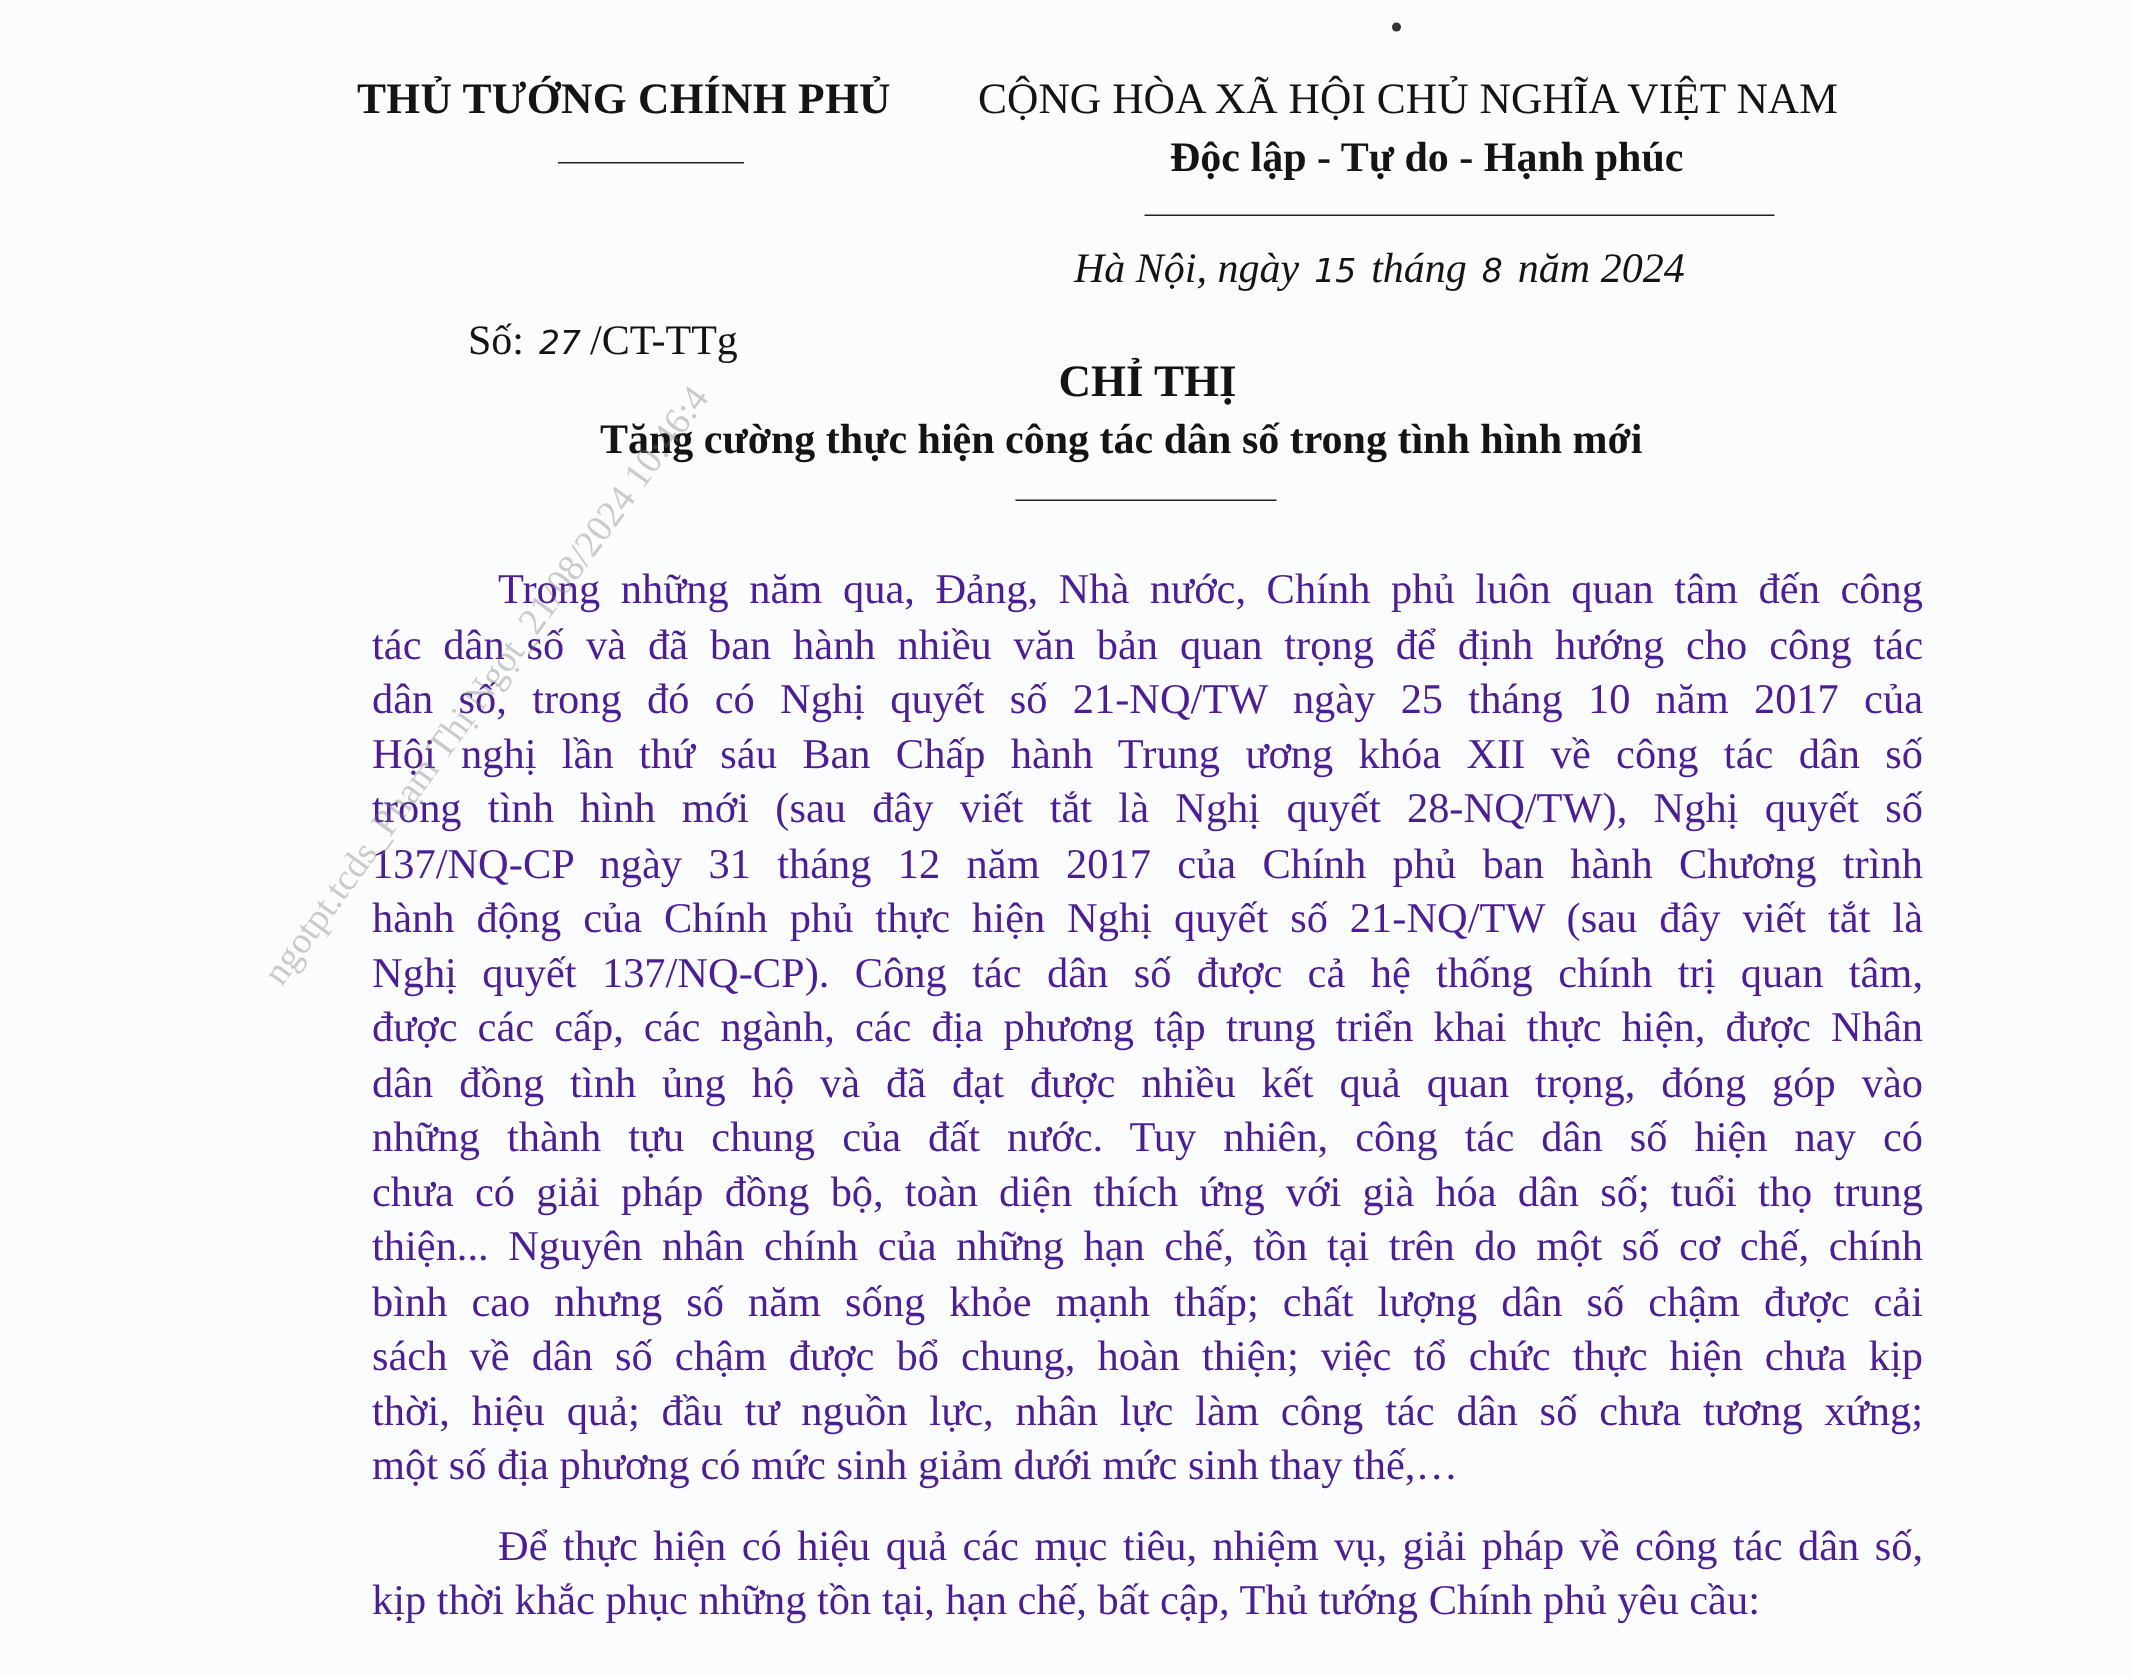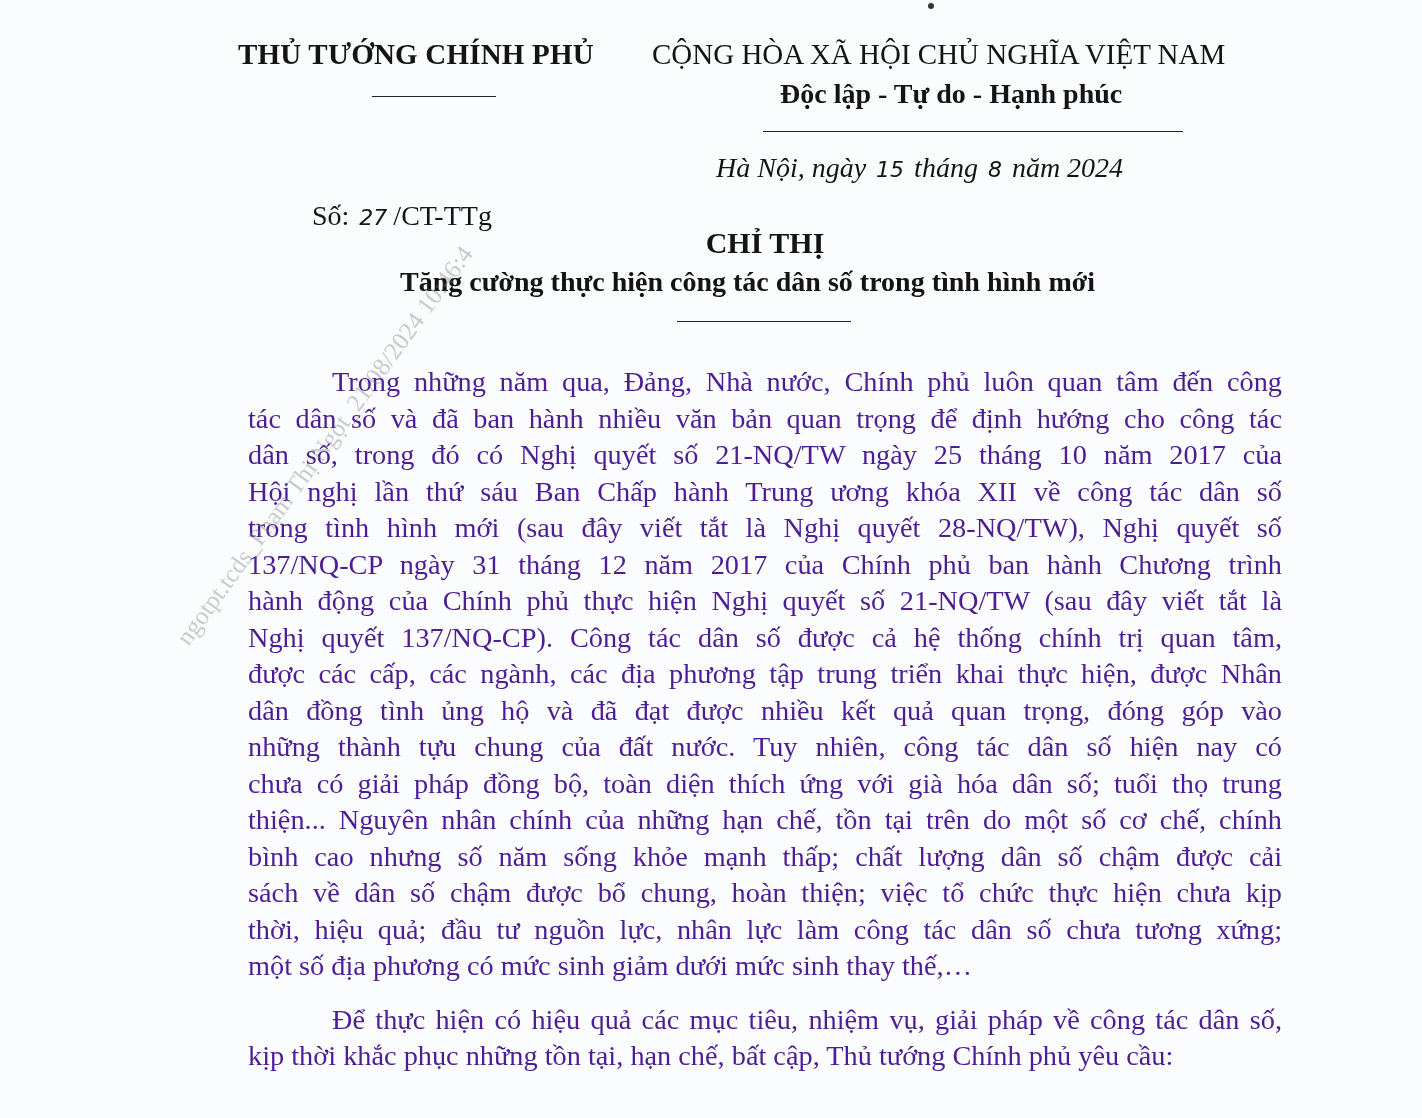--- a/index.html
+++ b/index.html
@@ -2,21 +2,21 @@
 <html><head>
 <meta charset="utf-8">
 <style>
   html, body { margin:0; padding:0; }
   body {
     width:1422px; height:1118px; overflow:hidden; position:relative;
     background:#fbfcfe;
     font-family:"Liberation Serif", "DejaVu Serif", serif;
     color:#141414;
   }
-  .page { position:absolute; left:0; top:0; width:1422px; height:1013px; }
+  .page { position:absolute; left:0; top:12px; width:1422px; height:1013px; }
   .dot { position:absolute; left:928px; top:3px; width:6px; height:6px; border-radius:50%; background:#333; }
 
   .org-left {
     position:absolute; left:238px; top:38px; width:400px;
     font-weight:bold; font-size:29px; letter-spacing:0.2px; white-space:nowrap;
   }
   .org-left-rule { position:absolute; left:372px; top:96px; width:124px; height:0; border-top:1.6px solid #222; }
 
   .nation {
     position:absolute; left:652px; top:38px; white-space:nowrap;

